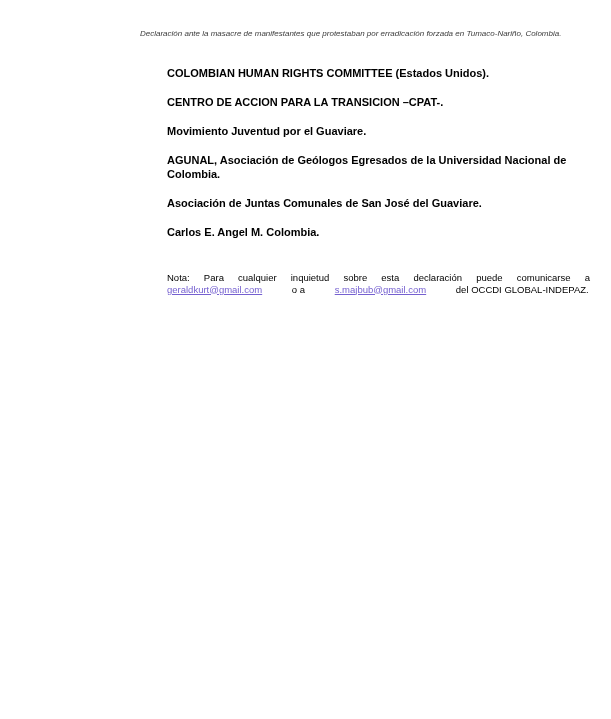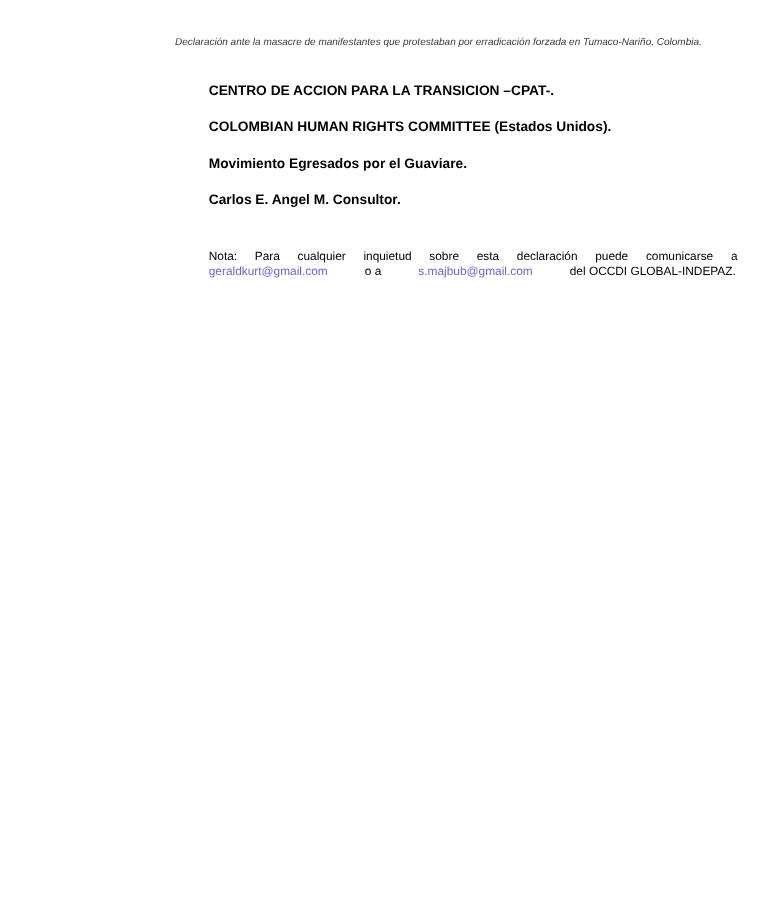--- a/index.html
+++ b/index.html
@@ -47,34 +47,37 @@
   }
   .note {
     margin: 33px 0 0 0;
     font-size: 9.5px;
     line-height: 11.5px;
     text-align: justify;
     color: var(--text-color);
   }
   .note a {
     color: var(--link-color);
+    text-decoration: underline;
     cursor: pointer;
   }
 </style>
 </head>
 <body>
 
 <div class="page">
   <div class="content">
 
     <p class="doc-header">Declaración ante la masacre de manifestantes que protestaban por erradicación forzada en Tumaco-Nariño, Colombia.</p>
 
     <div class="signatories">
+      <p class="signatory">COLOMBIAN HUMAN RIGHTS COMMITTEE (Estados Unidos).</p>
       <p class="signatory">CENTRO DE ACCION PARA LA TRANSICION –CPAT-.</p>
-      <p class="signatory">COLOMBIAN HUMAN RIGHTS COMMITTEE (Estados Unidos).</p>
-      <p class="signatory">Movimiento Egresados por el Guaviare.</p>
-      <p class="signatory">Carlos E. Angel M. Consultor.</p>
+      <p class="signatory">Movimiento Juventud por el Guaviare.</p>
+      <p class="signatory">AGUNAL, Asociación de Geólogos Egresados de la Universidad Nacional de Colombia.</p>
+      <p class="signatory">Asociación de Juntas Comunales de San José del Guaviare.</p>
+      <p class="signatory">Carlos E. Angel M. Colombia.</p>
     </div>
 
     <p class="note"><span>Nota: Para cualquier inquietud sobre esta declaración puede comunicarse a </span><a>geraldkurt@gmail.com</a><span> o a </span><a>s.majbub@gmail.com</a><span> del OCCDI GLOBAL-INDEPAZ.</span></p>
 
   </div>
 </div>
 
 </body></html>

